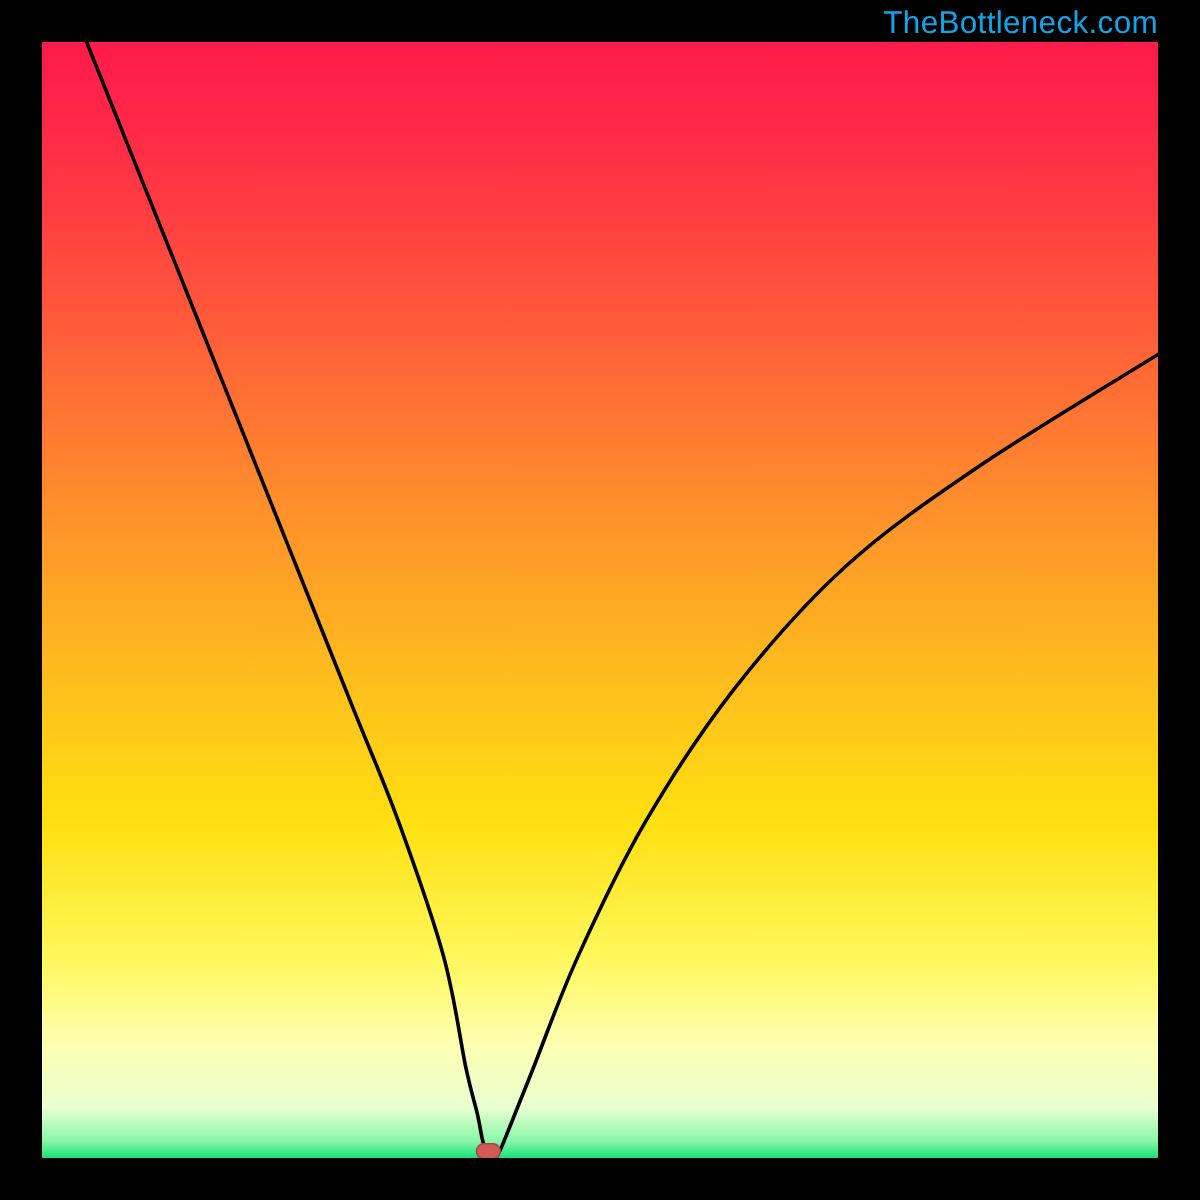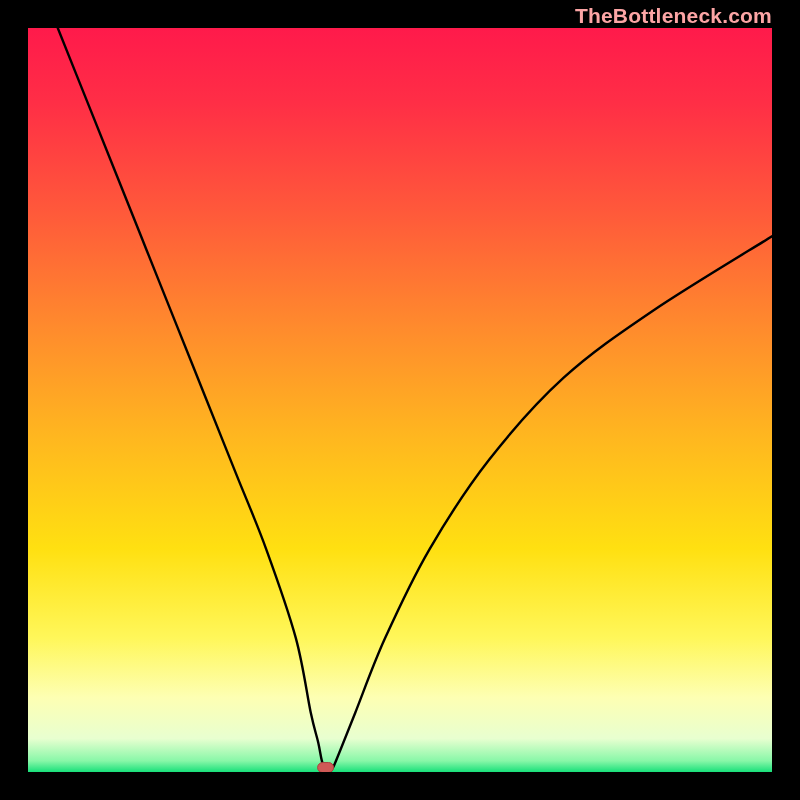--- a/index.html
+++ b/index.html
@@ -27,23 +27,23 @@
   }
   .plot svg {
     display: block;
     width: 100%;
     height: 100%;
   }
   .watermark {
     position: absolute;
     top: 4px;
     right: 28px;
-    color: #fca5a5;
+    color: #0ea5e9;
     font-size: 21px;
-    font-weight: 700;
+    font-weight: 400;
     letter-spacing: 0.2px;
     user-select: none;
   }
 </style>
 </head>
 <body>
 
 <div class="outer">
   <div class="watermark">TheBottleneck.com</div>
   <div class="plot">

